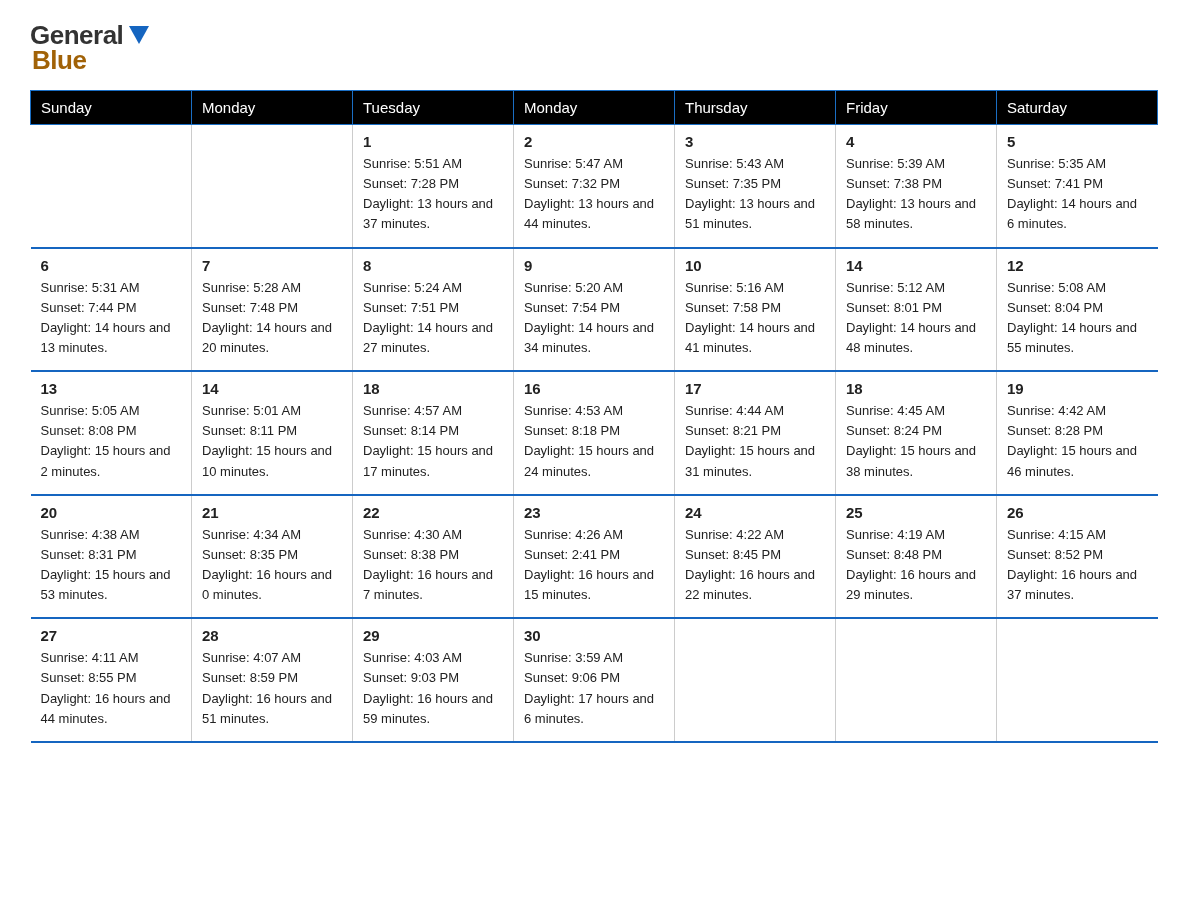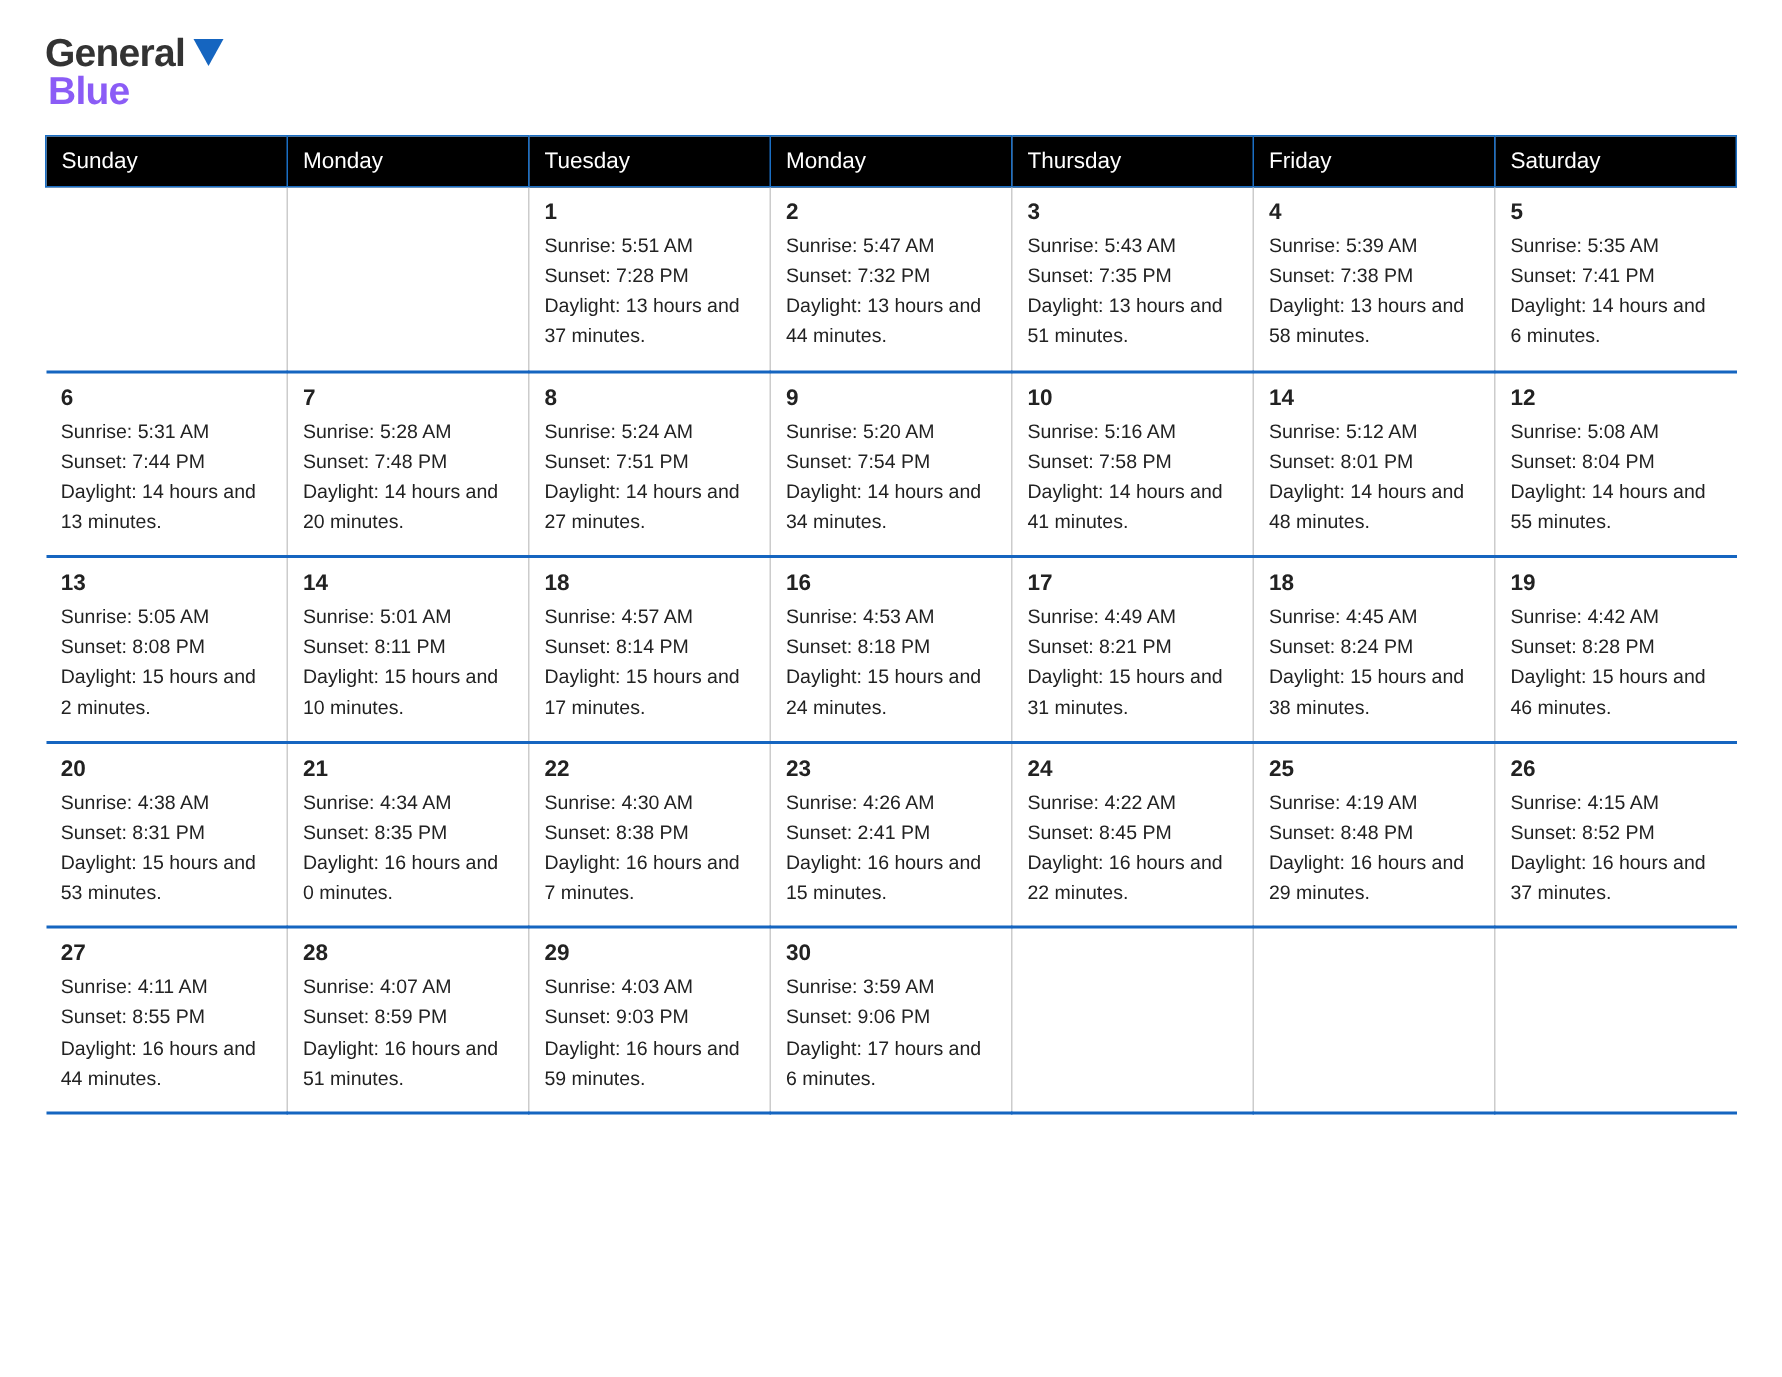--- a/index.html
+++ b/index.html
@@ -22,21 +22,21 @@
     .logo-text-general {
       font-size: 26px;
       font-weight: bold;
       color: #333;
       letter-spacing: -0.5px;
     }
 
     .logo-text-blue {
       font-size: 26px;
       font-weight: bold;
-      color: #8b5cf6;
+      color: #a16207;
       letter-spacing: -0.5px;
     }
 
     .logo-icon {
       width: 28px;
       height: 28px;
       margin-left: 2px;
     }
 
     .title-block {
@@ -266,21 +266,21 @@
         </td>
         <td>
           <span class="day-number">16</span>
           <div class="day-info">Sunrise: 4:53 AM
 Sunset: 8:18 PM
 Daylight: 15 hours
 and 24 minutes.</div>
         </td>
         <td>
           <span class="day-number">17</span>
-          <div class="day-info">Sunrise: 4:49 AM
+          <div class="day-info">Sunrise: 4:44 AM
 Sunset: 8:21 PM
 Daylight: 15 hours
 and 31 minutes.</div>
         </td>
         <td>
           <span class="day-number">18</span>
           <div class="day-info">Sunrise: 4:45 AM
 Sunset: 8:24 PM
 Daylight: 15 hours
 and 38 minutes.</div>

